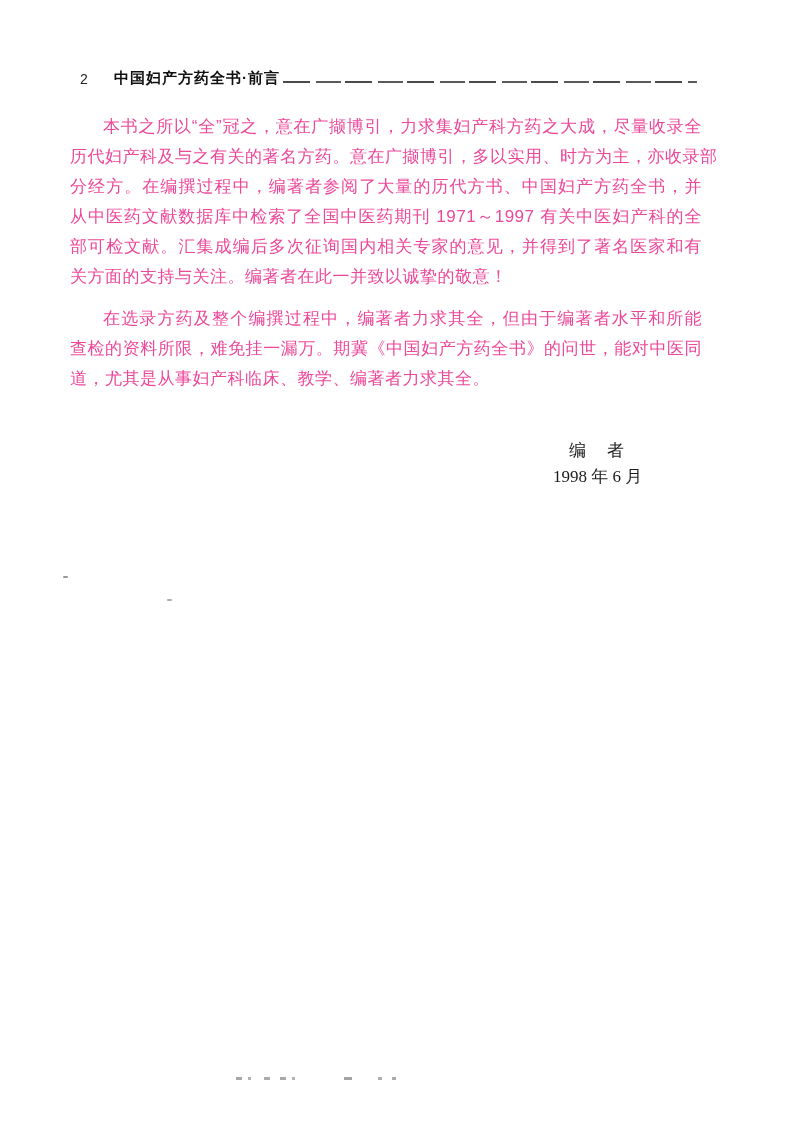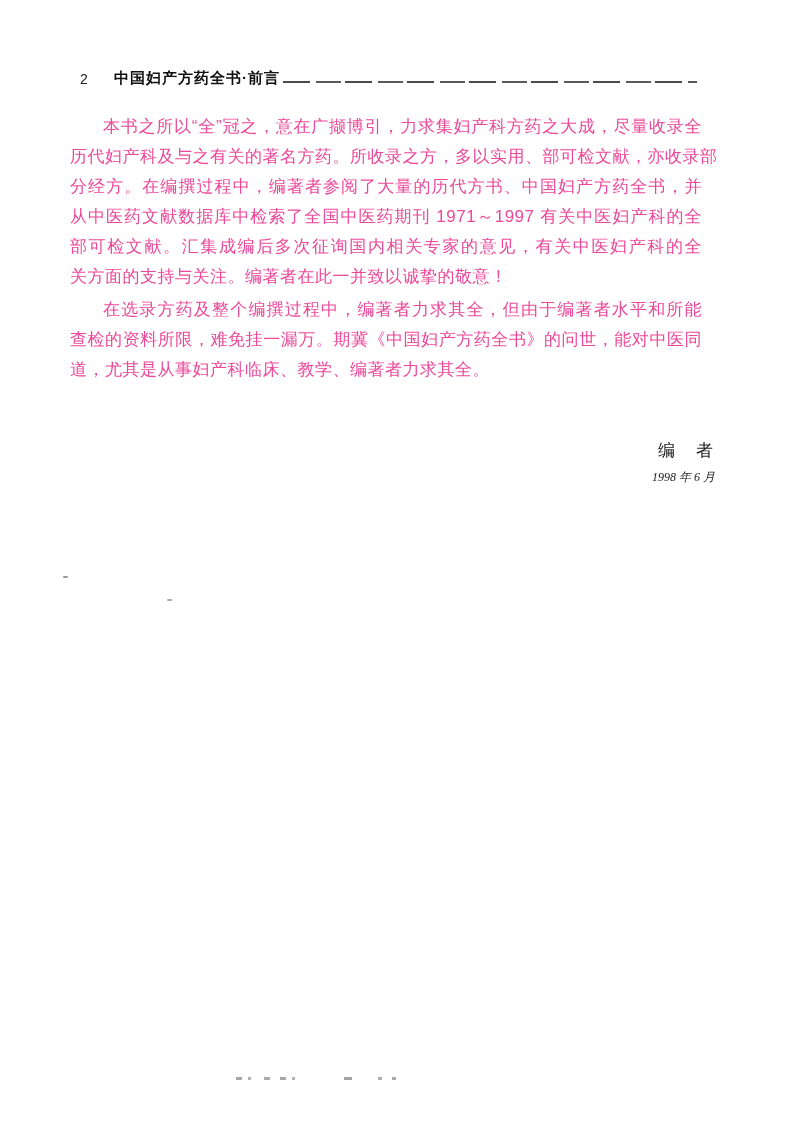--- a/index.html
+++ b/index.html
@@ -37,48 +37,47 @@
       rgba(0,0,0,0) 58px, rgba(0,0,0,0) 62px);
   }
 
   
   .content {
     position: absolute; left: 70px; top: 112px;
     width: 632px;
     color: #ec4899;
   }
   .para { margin: 0; }
-  .para + .para { margin-top: 3px; }
+  .para + .para { margin-top: 12px; }
   .line {
     font-size: 17px;
     line-height: 30px;
     height: 30px;
     text-align: justify;
     text-align-last: justify;
     white-space: nowrap;
     letter-spacing: 0.5px;
   }
   .line.first { text-indent: 33px; }
   .line.last  { text-align-last: left; white-space: normal; }
 
   
   .signature {
     position: absolute; left: 480px; top: 438px;
     width: 235px;
-    text-align: right;
+    text-align: center;
     color: #1c1c1c;
   }
   .sig-author {
     font-size: 17px; line-height: 26px;
     letter-spacing: 2px;
   }
   .sig-date {
-    font-size: 12px; line-height: 26px;
+    font-size: 17px; line-height: 26px;
     font-family: "Liberation Serif", serif;
-    font-style: italic;
   }
 
   
   .speck {
     position: absolute;
     background: #9a9a9a;
     width: 5px; height: 2px;
     border-radius: 1px;
   }
   .speck-a { left: 63px;  top: 576px; }
@@ -106,24 +105,24 @@
 
   <div class="page-number">2</div>
 
   <div class="header-title">中国妇产方药全书·前言</div>
 
   <div class="header-rule"></div>
 
   <div class="content">
       <div class="para">
         <div class="line first">本书之所以“全”冠之，意在广撷博引，力求集妇产科方药之大成，尽量收录全</div>
-        <div class="line">历代妇产科及与之有关的著名方药。所收录之方，多以实用、部可检文献，亦收录部</div>
+        <div class="line">历代妇产科及与之有关的著名方药。意在广撷博引，多以实用、时方为主，亦收录部</div>
         <div class="line">分经方。在编撰过程中，编著者参阅了大量的历代方书、中国妇产方药全书，并</div>
         <div class="line">从中医药文献数据库中检索了全国中医药期刊 1971～1997 有关中医妇产科的全</div>
-        <div class="line">部可检文献。汇集成编后多次征询国内相关专家的意见，有关中医妇产科的全</div>
+        <div class="line">部可检文献。汇集成编后多次征询国内相关专家的意见，并得到了著名医家和有</div>
         <div class="line last">关方面的支持与关注。编著者在此一并致以诚挚的敬意！</div>
       </div>
       <div class="para">
         <div class="line first">在选录方药及整个编撰过程中，编著者力求其全，但由于编著者水平和所能</div>
         <div class="line">查检的资料所限，难免挂一漏万。期冀《中国妇产方药全书》的问世，能对中医同</div>
         <div class="line last">道，尤其是从事妇产科临床、教学、编著者力求其全。</div>
       </div>
     </div>
 
   <div class="signature">

